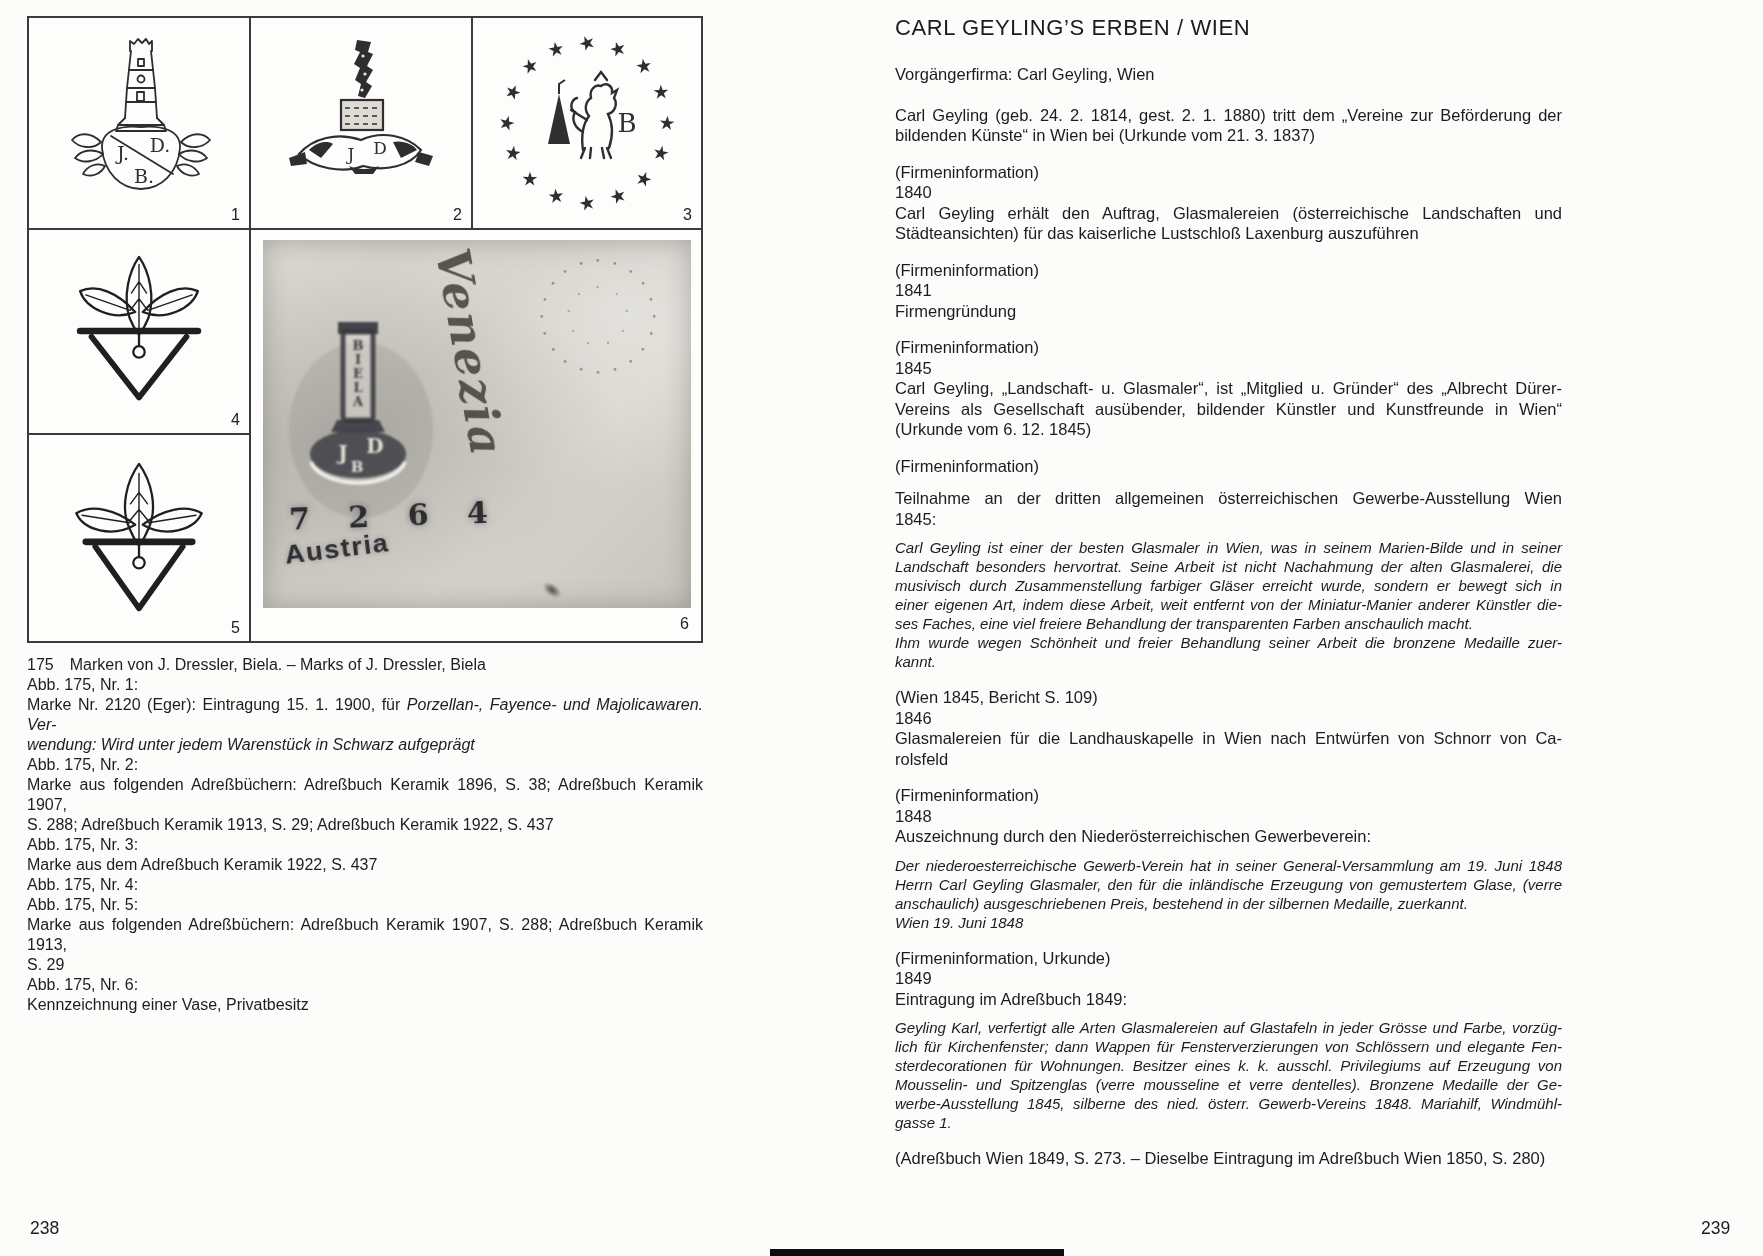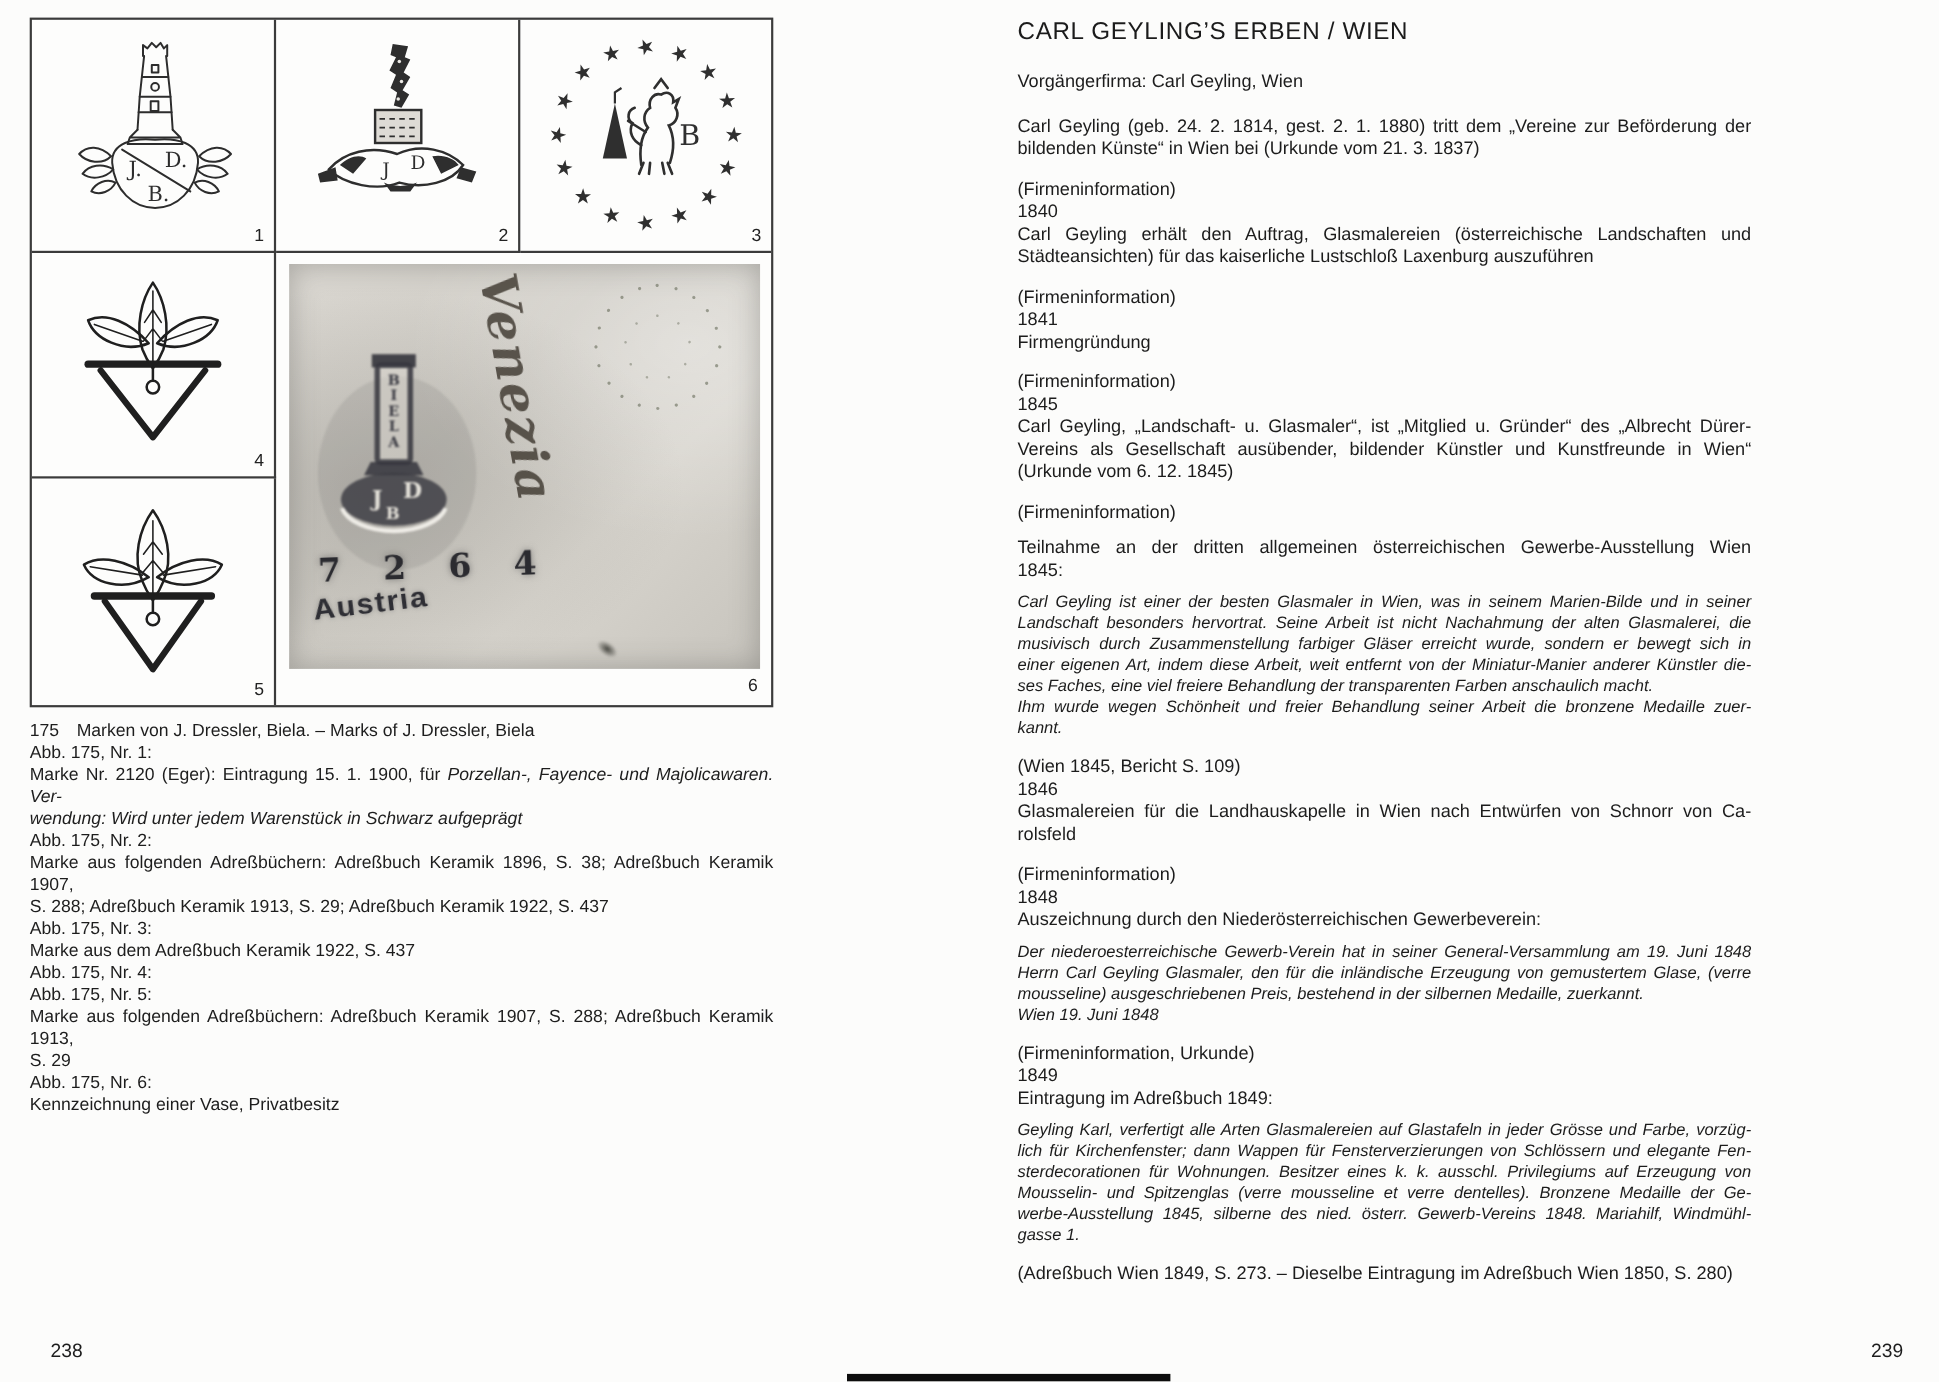--- a/index.html
+++ b/index.html
@@ -64,35 +64,35 @@
     background:radial-gradient(closest-side,#45453f,rgba(69,69,63,0) 75%);filter:blur(1px);
   }
 
   
   .left-text{margin-top:12px;font-size:16px;line-height:20px;color:#1d1d1d;}
   .blk-caption{margin-top:0;}
   .blk-entrylabel{margin-top:13px;}
   .blk-entrytext{margin-top:0;}
 
   
-  .page-right{position:absolute;left:925px;top:14px;width:667px;font-size:16.5px;line-height:20.5px;color:#1c1c1c;}
+  .page-right{position:absolute;left:895px;top:14px;width:667px;font-size:16.5px;line-height:20.5px;color:#1c1c1c;}
   .blk{margin:0;}
   .blk-title{font-size:22px;line-height:28px;letter-spacing:.6px;color:#1b1b1b;}
   .blk-title .ln{text-align:left;text-align-last:left;}
   .blk-sub{margin-top:22px;}
   .blk-para{margin-top:20px;}
   .blk-year{}
   .blk-year + .blk-para{margin-top:0;}
   .blk-src{margin-top:16px;}
   .blk-para2{margin-top:12px;}
   .blk-quote{margin-top:9px;font-style:italic;font-size:15px;line-height:19px;}
 
   
   .pg{position:absolute;top:1218px;font-size:17.5px;color:#1c1c1c;}
-  .pg-l{left:46px;}
+  .pg-l{left:30px;}
   .pg-r{left:1701px;}
   .artifact{position:absolute;left:770px;top:1249px;width:294px;height:7px;background:#0d0d0d;}
 </style>
 </head>
 <body>
 
 <div class="canvas">
 
   <section class="page-left">
     <div class="figure-box">
@@ -390,21 +390,21 @@
         </div>
         <div class="blk blk-year">
           <div class="ln last"><span>1848</span></div>
         </div>
         <div class="blk blk-para">
           <div class="ln last"><span>Auszeichnung durch den Niederösterreichischen Gewerbeverein:</span></div>
         </div>
         <div class="blk blk-quote">
           <div class="ln"><span>Der niederoesterreichische Gewerb-Verein hat in seiner General-Versammlung am 19. Juni 1848</span></div>
           <div class="ln"><span>Herrn Carl Geyling Glasmaler, den für die inländische Erzeugung von gemustertem Glase, (verre</span></div>
-          <div class="ln last"><span>mousseline) ausgeschriebenen Preis, bestehend in der silbernen Medaille, zuerkannt.</span></div>
+          <div class="ln last"><span>anschaulich) ausgeschriebenen Preis, bestehend in der silbernen Medaille, zuerkannt.</span></div>
           <div class="ln last"><span>Wien 19. Juni 1848</span></div>
         </div>
         <div class="blk blk-src">
           <div class="ln last"><span>(Firmeninformation, Urkunde)</span></div>
         </div>
         <div class="blk blk-year">
           <div class="ln last"><span>1849</span></div>
         </div>
         <div class="blk blk-para">
           <div class="ln last"><span>Eintragung im Adreßbuch 1849:</span></div>

